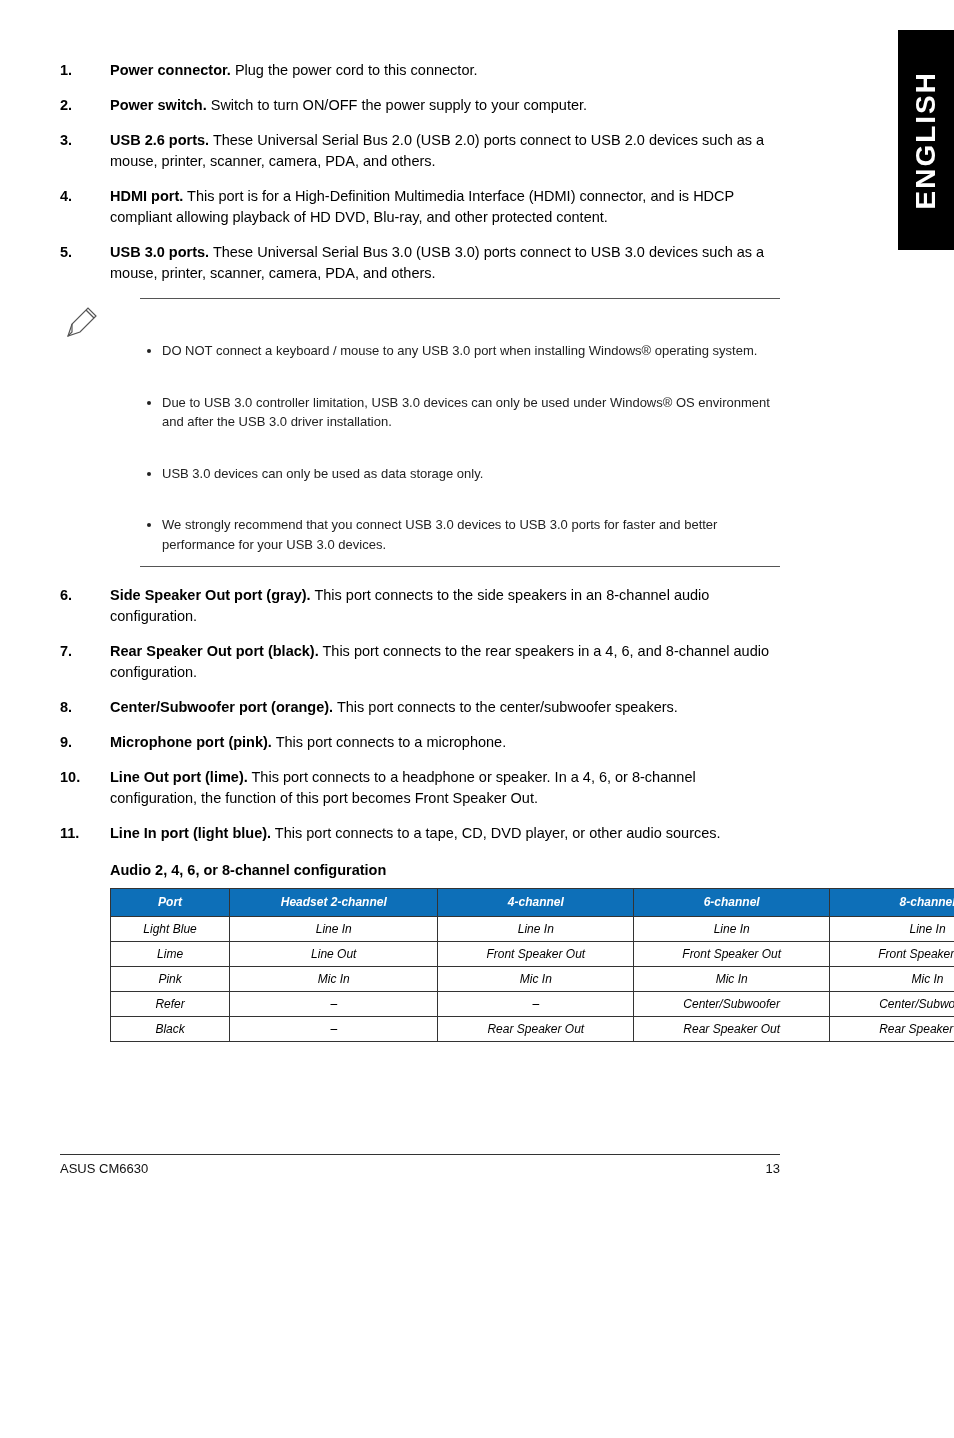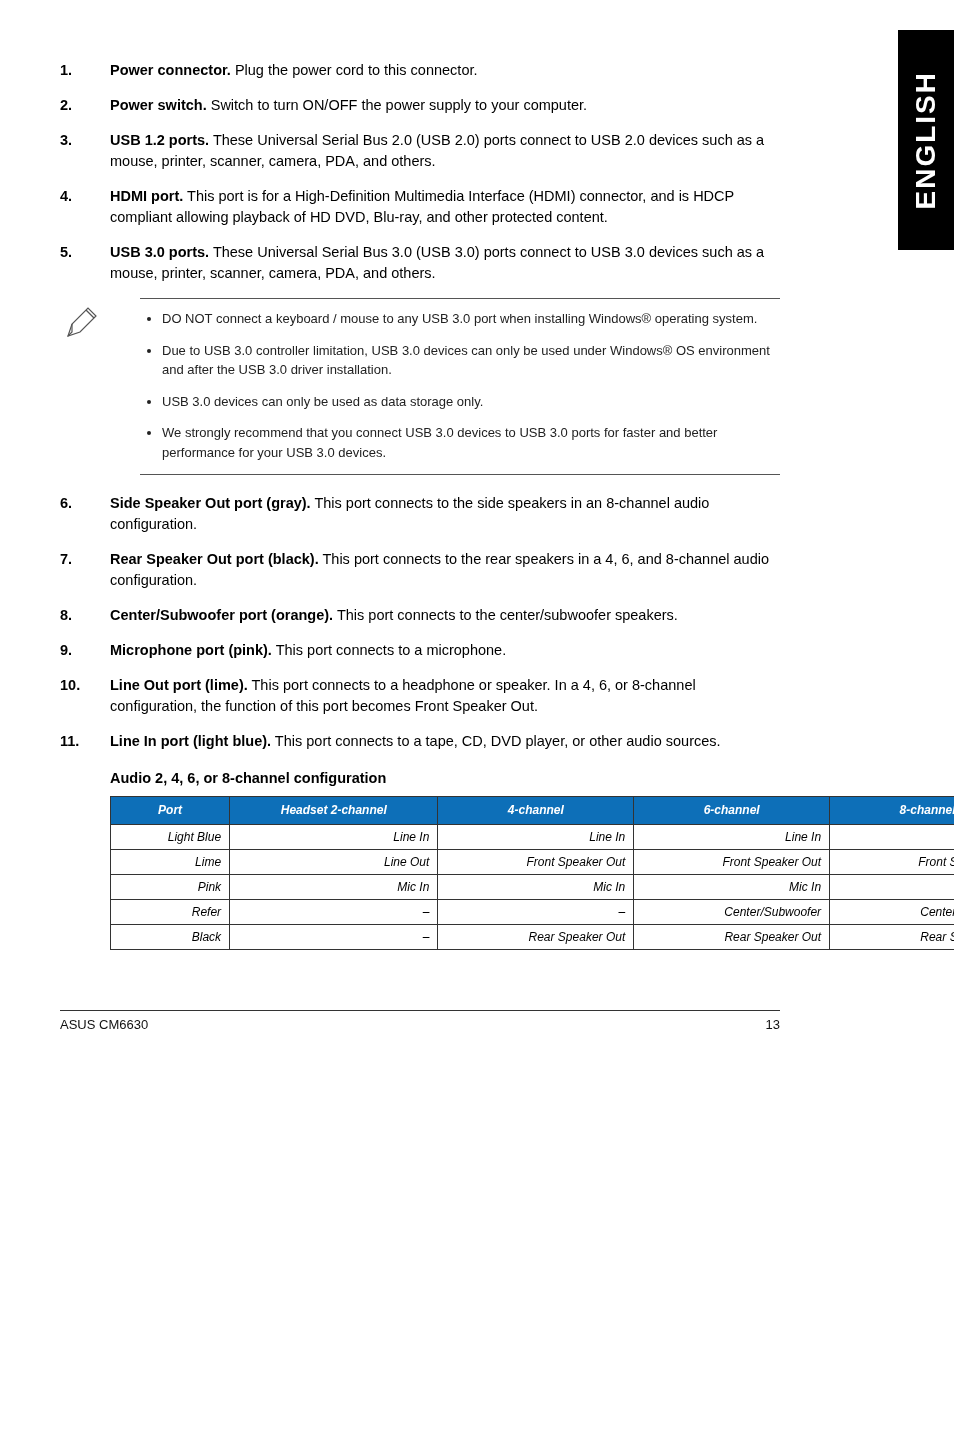--- a/index.html
+++ b/index.html
@@ -74,20 +74,21 @@
     line-height: 1.5;
     color: #222;
   }
   .note-content ul {
     list-style: disc;
     padding-left: 18px;
     margin: 0;
   }
   .note-content ul li {
     margin-bottom: 12px;
+    margin-top: 32px;
   }
   .note-content ul li:last-child { margin-bottom: 0; }
   .note-content.single { }
   h4.tbl-title {
     font-size: 14.5px;
     font-weight: bold;
     margin: 18px 0 10px 50px;
   }
   table.audio {
     border-collapse: collapse;
@@ -101,24 +102,24 @@
     color: #fff;
     font-weight: bold;
     padding: 6px 8px;
     border: 1px solid #333;
     text-align: center;
     line-height: 1.2;
   }
   table.audio td {
     border: 1px solid #333;
     padding: 5px 8px;
-    text-align: right;
+    text-align: center;
   }
   .footer {
-    margin-top: 60px;
+    margin-top: 112px;
     border-top: 1px solid #333;
     padding-top: 6px;
     display: flex;
     justify-content: space-between;
     font-size: 13px;
     color: #111;
   }
 </style>
 </head>
 <body>
@@ -133,21 +134,21 @@
     <li>
       <span class="num">1.</span>
       <span class="body"><b>Power connector.</b><span> Plug the power cord to this connector.</span></span>
     </li>
     <li>
       <span class="num">2.</span>
       <span class="body"><b>Power switch.</b><span> Switch to turn ON/OFF the power supply to your computer.</span></span>
     </li>
     <li>
       <span class="num">3.</span>
-      <span class="body"><b>USB 1.2 ports.</b><span> These Universal Serial Bus 2.0 (USB 2.0) ports connect to USB 2.0 devices such as a mouse, printer, scanner, camera, PDA, and others.</span></span>
+      <span class="body"><b>USB 2.6 ports.</b><span> These Universal Serial Bus 2.0 (USB 2.0) ports connect to USB 2.0 devices such as a mouse, printer, scanner, camera, PDA, and others.</span></span>
     </li>
     <li>
       <span class="num">4.</span>
       <span class="body"><b>HDMI port.</b><span> This port is for a High-Definition Multimedia Interface (HDMI) connector, and is HDCP compliant allowing playback of HD DVD, Blu-ray, and other protected content.</span></span>
     </li>
     <li>
       <span class="num">5.</span>
       <span class="body"><b>USB 3.0 ports.</b><span> These Universal Serial Bus 3.0 (USB 3.0) ports connect to USB 3.0 devices such as a mouse, printer, scanner, camera, PDA, and others.</span></span>
     </li>
   </ol>

